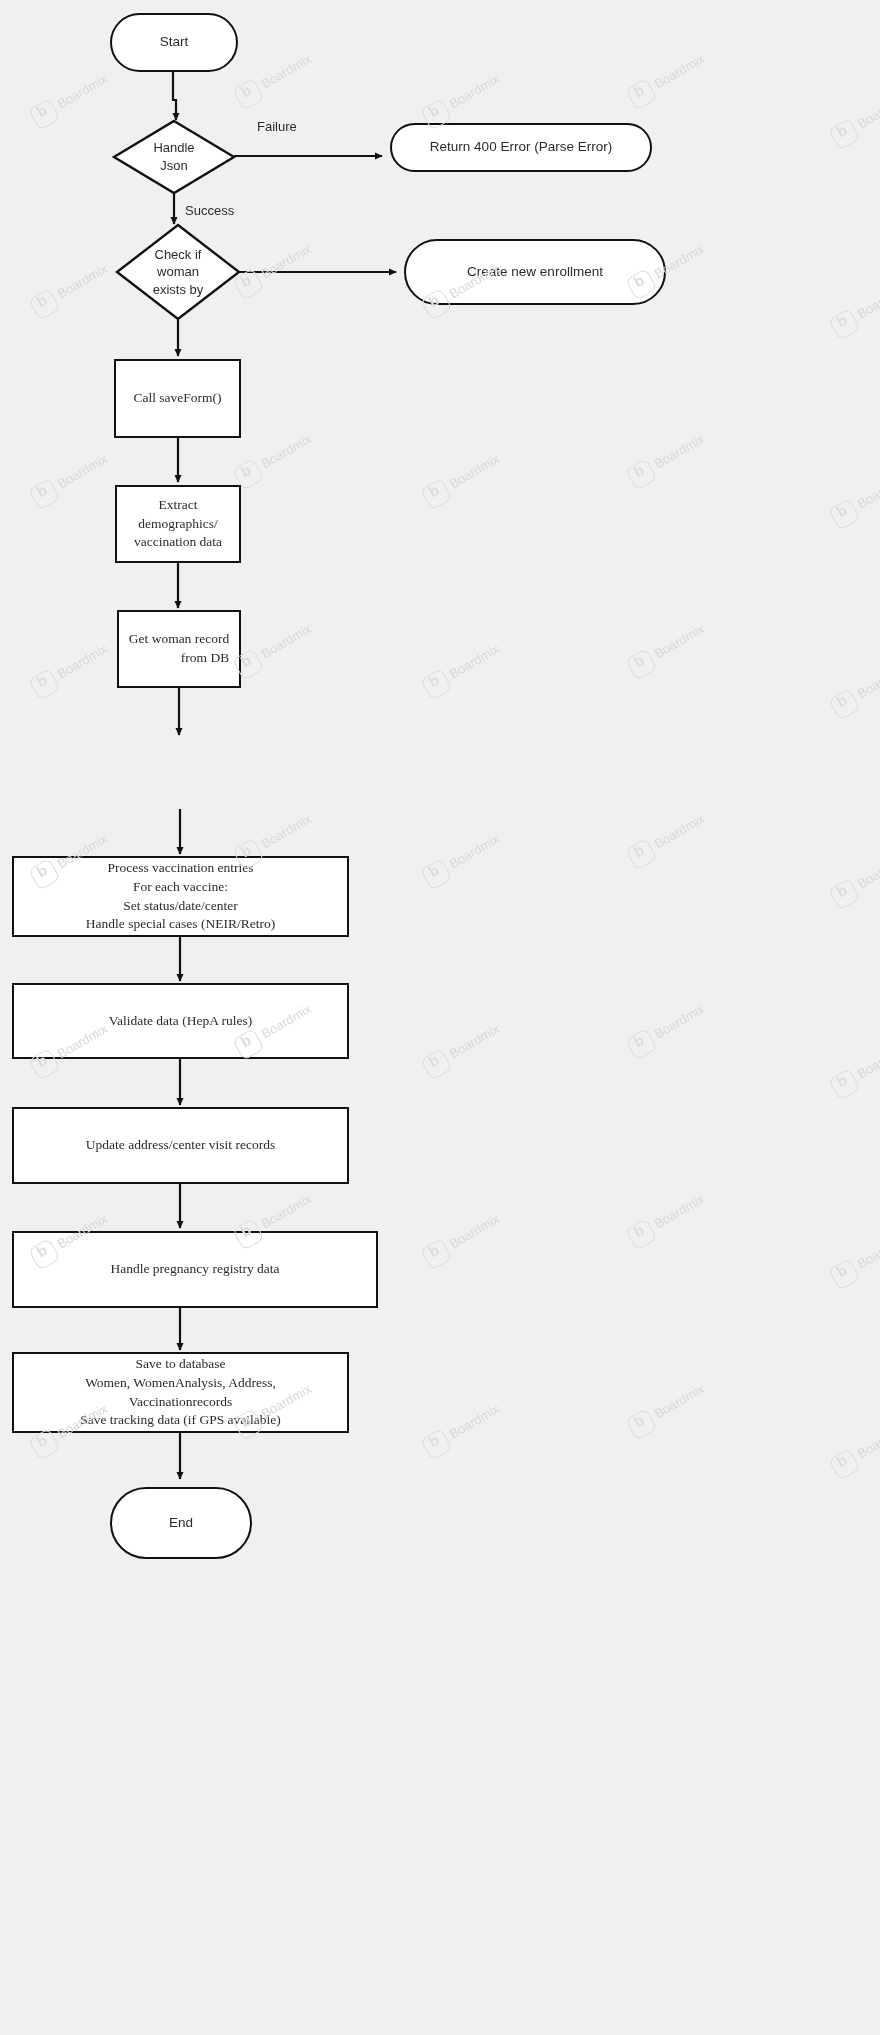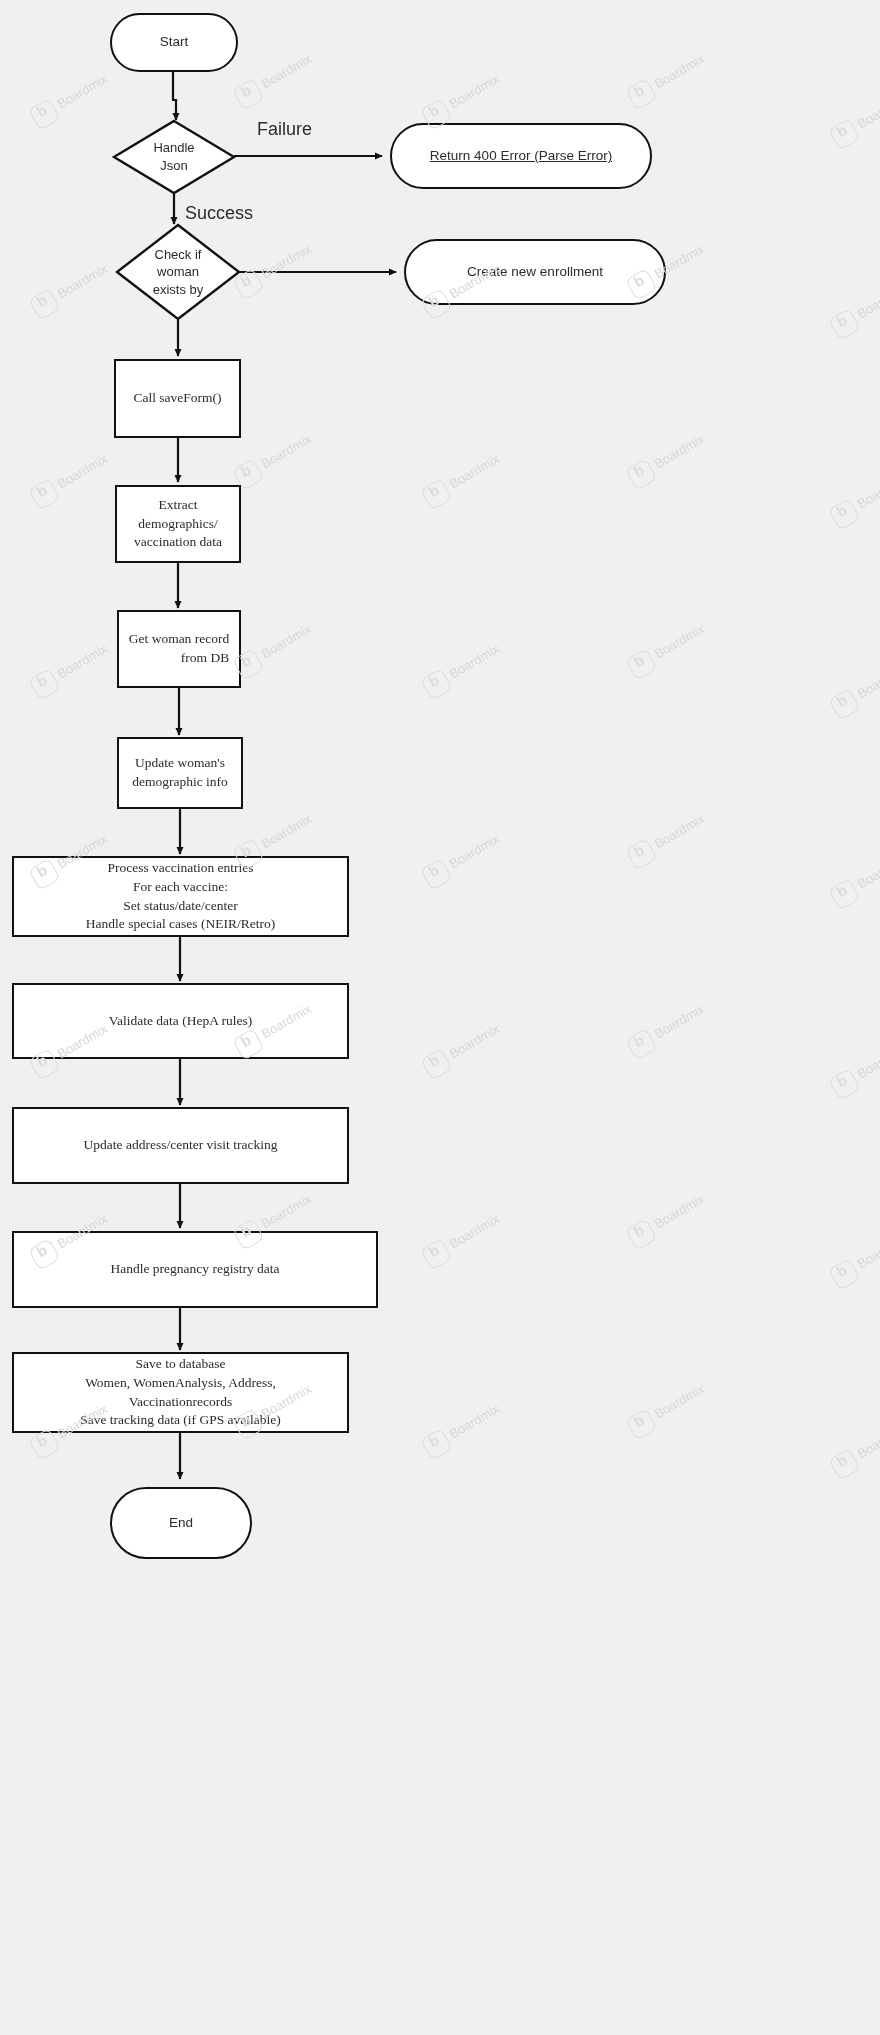--- a/index.html
+++ b/index.html
@@ -109,21 +109,21 @@
   }
   .edge-layer {
     position: absolute;
     left: 0; top: 0;
     width: 880px;
     height: 2035px;
     z-index: 1;
   }
   .edge-label {
     position: absolute;
-    font-size: 18px;
+    font-size: 13px;
     color: #2b2b2b;
     background: transparent;
     z-index: 4;
     white-space: nowrap;
     text-align: right;
   }
 </style>
 </head>
 <body>
 
@@ -175,21 +175,21 @@
   </div>
 
   <div class="diamond" style="left:113px; top:120px; width:122px; height:74px;">
     <svg width="122" height="74" viewBox="0 0 122 74">
       <polygon points="61,1 121,37 61,73 1,37" fill="#ffffff" stroke="#111111" stroke-width="2.4"></polygon>
     </svg>
     <div class="dlabel">Handle
 Json</div>
   </div>
 
-  <div class="node terminal" style="left:390px; top:123px; width:262px; height:66px;text-decoration:underline;">
+  <div class="node terminal" style="left:390px; top:123px; width:262px; height:49px;">
     <span class="node-label">Return 400 Error (Parse Error)</span>
   </div>
 
   <div class="diamond" style="left:116px; top:224px; width:124px; height:96px;">
     <svg width="124" height="96" viewBox="0 0 124 96">
       <polygon points="62,1 123,48 62,95 1,48" fill="#ffffff" stroke="#111111" stroke-width="2.4"></polygon>
     </svg>
     <div class="dlabel">Check if
 woman
 exists by</div>
@@ -207,38 +207,34 @@
     <span class="node-label">Extract
 demographics/
 vaccination data</span>
   </div>
 
   <div class="node process" style="left:117px; top:610px; width:124px; height:78px;text-align:right;">
     <span class="node-label">Get woman record
 from DB</span>
   </div>
 
-  <div class="node process" style="left:117px; top:737px; width:126px; height:72px;">
-    <span class="node-label">Update woman's
-demographic info</span>
-  </div>
 
   <div class="node process" style="left:12px; top:856px; width:337px; height:81px;">
     <span class="node-label">Process vaccination entries
 For each vaccine:
 Set status/date/center
 Handle special cases (NEIR/Retro)</span>
   </div>
 
   <div class="node process" style="left:12px; top:983px; width:337px; height:76px;">
     <span class="node-label">Validate data (HepA rules)</span>
   </div>
 
   <div class="node process" style="left:12px; top:1107px; width:337px; height:77px;">
-    <span class="node-label">Update address/center visit tracking</span>
+    <span class="node-label">Update address/center visit records</span>
   </div>
 
   <div class="node process" style="left:12px; top:1231px; width:366px; height:77px;text-align:center;">
     <span class="node-label">Handle pregnancy registry data</span>
   </div>
 
   <div class="node process" style="left:12px; top:1352px; width:337px; height:81px;">
     <span class="node-label">Save to database
 Women, WomenAnalysis, Address,
 Vaccinationrecords

